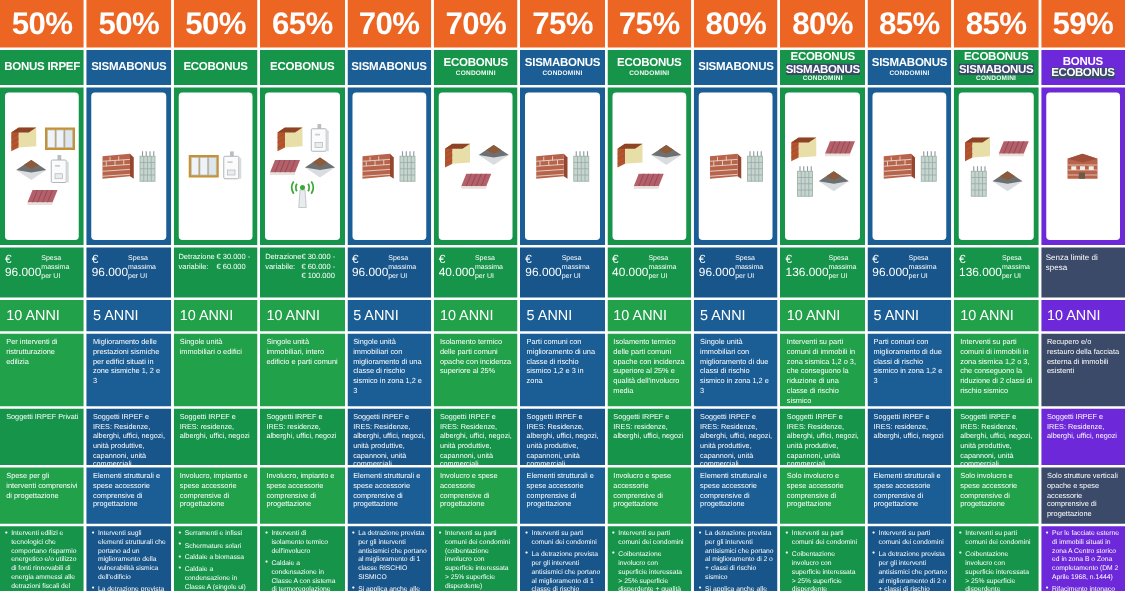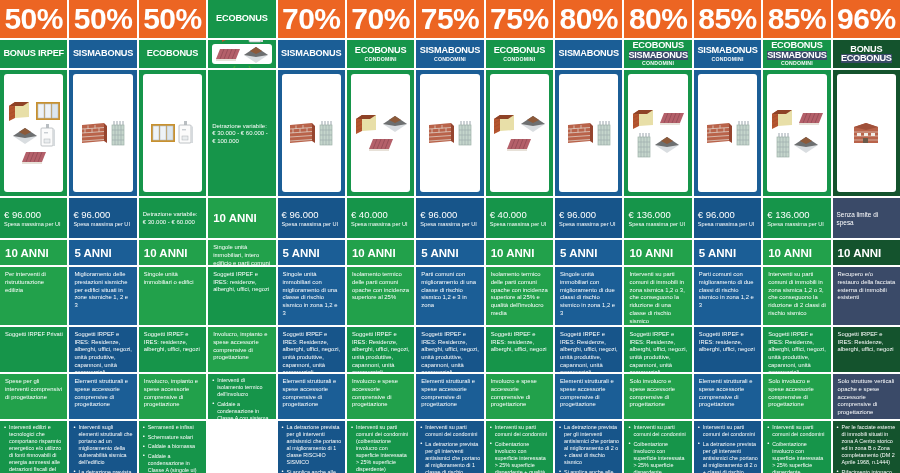--- a/index.html
+++ b/index.html
@@ -21,21 +21,21 @@
     grid-template-rows: 38px 28px 126px 40px 25px 58px 45px 45px 1fr;
     gap: 2px;
     min-width: 0;
     overflow: hidden;
   }
   
   .pct {
     background: #ec6523;
     color: #ffffff;
     font-weight: bold;
-    font-size: 30px;
+    font-size: 25px;
     display: flex; align-items: center; justify-content: center;
     letter-spacing: -0.5px;
   }
   
   .name {
     display: flex; flex-direction: column;
     align-items: center; justify-content: center;
     color: #ffffff; text-align: center; line-height: 1.02;
     padding: 1px 1px;
   }
@@ -50,30 +50,30 @@
   }
   .illus svg { display: block; }
   .illus-frame {
     width: calc(100% - 8px); height: calc(100% - 8px);
     background: #fff; border-radius: 3px;
     display:flex; align-items:center; justify-content:center;
   }
   
   .amount {
     color: #ffffff; padding: 5px 4px 3px 4px;
-    display: flex; flex-direction: column; justify-content: center;
+    display: flex; flex-direction: row; 
   }
   .amount .big { font-size: 9.5px; font-weight: normal; line-height: 1.15; }
   .amount .small { font-size: 5.6px; line-height: 1.25; margin-top: 1px; }
   .amount.var .big { font-size: 6px; line-height: 1.3; }
   .amount.var .small { font-size: 6px; margin-top: 0; }
   .amount.nolimit .big { font-size: 6.4px; line-height: 1.3; }
   
   .years {
-    color: #ffffff; font-size: 11.5px; font-weight: bold;
+    color: #ffffff; font-size: 11.5px; font-weight: normal;
     display: flex; align-items: center; padding-left: 5px;
   }
   
   .txt {
     color: #ffffff; font-size: 5.9px; line-height: 1.32;
     padding: 4px 4px 2px 5px; overflow: hidden;
   }
   .txt.sogg { font-size: 5.8px; }
   .txt.prog { font-size: 5.9px; }
   .bullets {
@@ -82,21 +82,21 @@
   }
   .bullets li { list-style: none; position: relative; padding-left: 5px; margin-bottom: 2.5px; }
   .bullets li:before {
     content: "\2022"; position: absolute; left: 0; top: -0.5px; font-size: 6px;
   }
   
   .g  { background: #22A14B; }   
   .g2 { background: #16954A; }   
   .b  { background: #1B5E96; }   
   .b2 { background: #17558A; }   
-  .n  { background: #14532d; }   
+  .n  { background: #6d28d9; }   
   .n2 { background: #3A4A68; }
 </style>
 </head>
 <body>
 
 <div id="grid">
     <div class="col">
       <div class="pct">50%</div>
       <div class="name g2">
         <div class="n1">BONUS IRPEF</div>
@@ -264,20 +264,21 @@
       <div class="txt sogg g2">Soggetti IRPEF e IRES: residenze, alberghi, uffici, negozi</div>
       <div class="txt prog g">Involucro, impianto e spese accessorie comprensive di progettazione</div>
       <ul class="bullets g2">
         <li>Serramenti e infissi</li>
         <li>Schermature solari</li>
         <li>Caldaie a biomassa</li>
         <li>Caldaie a condensazione in Classe A (singole ui)</li>
       </ul>
     </div>
     <div class="col">
+      <div class="pct">65%</div>
       <div class="name g2">
         <div class="n1">ECOBONUS</div>
       </div>
       <div class="illus g2">
         <div class="illus-frame">
           <div style="display: flex; flex-wrap: wrap; gap: 2px; align-items: center; justify-content: center; padding: 2px;">
             <span>
               <svg width="26" height="22" viewBox="0 0 26 22">
                 <polygon points="2,6 8,2 8,18 2,21" fill="#b5552f"></polygon>
                 <polygon points="8,2 22,2 22,17 8,18" fill="#e8dfa8"></polygon>
@@ -844,21 +845,21 @@
       <div class="years g">10 ANNI</div>
       <div class="txt g">Interventi su parti comuni di immobili in zona sismica 1,2 o 3, che conseguono la riduzione di 2 classi di rischio sismico</div>
       <div class="txt sogg g2">Soggetti IRPEF e IRES: Residenze, alberghi, uffici, negozi, unità produttive, capannoni, unità commerciali</div>
       <div class="txt prog g">Solo involucro e spese accessorie comprensive di progettazione</div>
       <ul class="bullets g2">
         <li>Interventi su parti comuni dei condomini</li>
         <li>Coibentazione involucro con superficie interessata &gt; 25% superficie disperdente</li>
       </ul>
     </div>
     <div class="col">
-      <div class="pct">96%</div>
+      <div class="pct">59%</div>
       <div class="name n">
         <div class="n1">BONUS</div>
         <div class="n2">ECOBONUS</div>
       </div>
       <div class="illus n">
         <div class="illus-frame">
           <div style="display: flex; flex-wrap: wrap; gap: 2px; align-items: center; justify-content: center; padding: 2px;">
             <span>
               <svg width="30" height="24" viewBox="0 0 30 24">
                 <polygon points="3,6 15,2 27,6 27,22 3,22" fill="#b9634a"></polygon>

